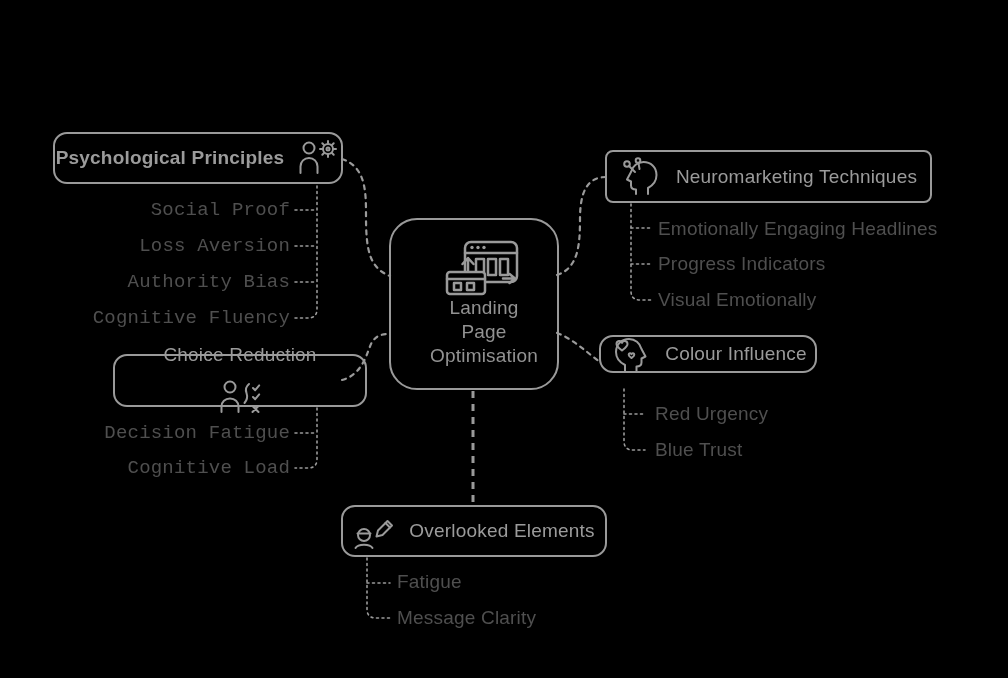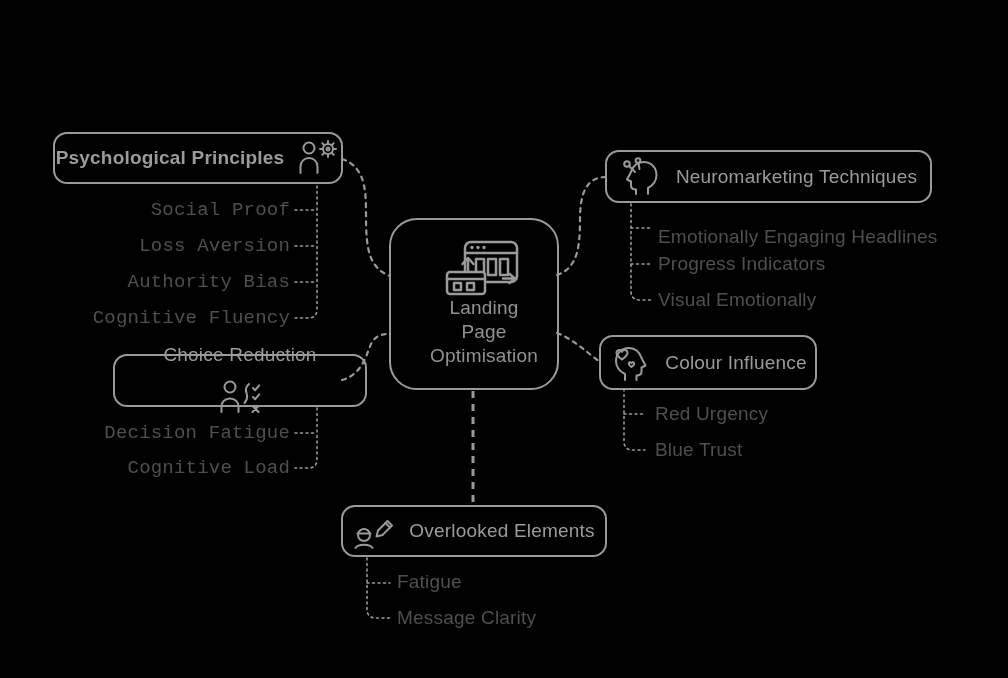--- a/index.html
+++ b/index.html
@@ -99,32 +99,32 @@
     <svg class="nicon" width="44" height="40" viewBox="0 0 44 40">
       <circle cx="12" cy="9" r="5.5"></circle>
       <path d="M3.5,34 v-5.5 c0,-4.7 3.6,-8 8.5,-8 s8.5,3.3 8.5,8 V34"></path>
       <path d="M31,6 c-3,2.5 -4,5 -2.5,9 c1.2,3.5 1,6.5 -2,10"></path>
       <path d="M35,10 l2.2,2.2 4,-4.8"></path>
       <path d="M35,19 l2.2,2.2 4,-4.8"></path>
       <path d="M34.5,28 l6,6 M40.5,28 l-6,6"></path>
     </svg>
   </div>
 
-  <div class="node" style="left:605px;top:150px;width:327px;height:53px;">
+  <div class="node" style="left:605px;top:150px;width:327px;height:53px;border-radius:8px;">
     <svg class="nicon" width="44" height="40" viewBox="0 0 44 40">
       <path d="M28,37 v-6 c5.5,-3 8.5,-8 8.5,-13 c0,-8 -6,-13 -13,-13 c-6,0 -11,4 -12.5,10 l-4,7.5 4,2 v4 c0,3 2,4 5,4 v4.5"></path>
       <circle cx="7" cy="7" r="2.8"></circle>
       <path d="M9,9 L15,15"></path>
       <circle cx="18" cy="3.5" r="2.3"></circle>
       <path d="M18.5,6 L19.5,12"></path>
     </svg>
     <span>Neuromarketing Techniques</span>
   </div>
 
-  <div class="node" style="left:599px;top:335px;width:218px;height:55px;">
+  <div class="node" style="left:599px;top:335px;width:218px;height:38px;">
     <svg class="nicon" width="44" height="40" viewBox="0 0 44 40">
       <path d="M16,37 v-6 c-6,-3 -9,-8 -9,-13 c0,-8 6,-13 13,-13 c6,0 11,4 12.5,10 l4,7.5 -4,2 v4 c0,3 -2,4 -5,4 v4.5"></path>
       <path d="M13,16.5 c-2.5,-2 -5.5,-4 -5.5,-6.5 c0,-3.5 4.5,-4 5.5,-1.2 c1,-2.8 5.5,-2.3 5.5,1.2 c0,2.5 -3,4.5 -5.5,6.5 z"></path>
       <path d="M22.5,24 c-1.3,-1 -2.8,-2 -2.8,-3.3 c0,-1.8 2.3,-2 2.8,-0.6 c0.5,-1.4 2.8,-1.2 2.8,0.6 c0,1.3 -1.5,2.3 -2.8,3.3 z"></path>
     </svg>
     <span>Colour Influence</span>
   </div>
 
   <div class="node" style="left:341px;top:505px;width:266px;height:52px;text-align:center;">
     <svg class="nicon" width="44" height="40" viewBox="0 0 44 40">
@@ -138,21 +138,21 @@
   </div>
 
   <div class="leaf ral" style="right:718px;top:199px;">Social Proof</div>
   <div class="leaf ral" style="right:718px;top:235px;">Loss Aversion</div>
   <div class="leaf ral" style="right:718px;top:271px;">Authority Bias</div>
   <div class="leaf ral" style="right:718px;top:307px;">Cognitive Fluency</div>
 
   <div class="leaf ral" style="right:718px;top:422px;">Decision Fatigue</div>
   <div class="leaf ral" style="right:718px;top:457px;">Cognitive Load</div>
 
-  <div class="leaf" style="left:658px;top:226px;">Emotionally Engaging Headlines</div>
+  <div class="leaf" style="left:658px;top:218px;">Emotionally Engaging Headlines</div>
   <div class="leaf" style="left:658px;top:253px;">Progress Indicators</div>
   <div class="leaf" style="left:658px;top:289px;">Visual Emotionally</div>
 
   <div class="leaf" style="left:655px;top:403px;">Red Urgency</div>
   <div class="leaf" style="left:655px;top:439px;">Blue Trust</div>
 
   <div class="leaf" style="left:397px;top:571px;">Fatigue</div>
   <div class="leaf" style="left:397px;top:607px;">Message Clarity</div>
 
 </div>

